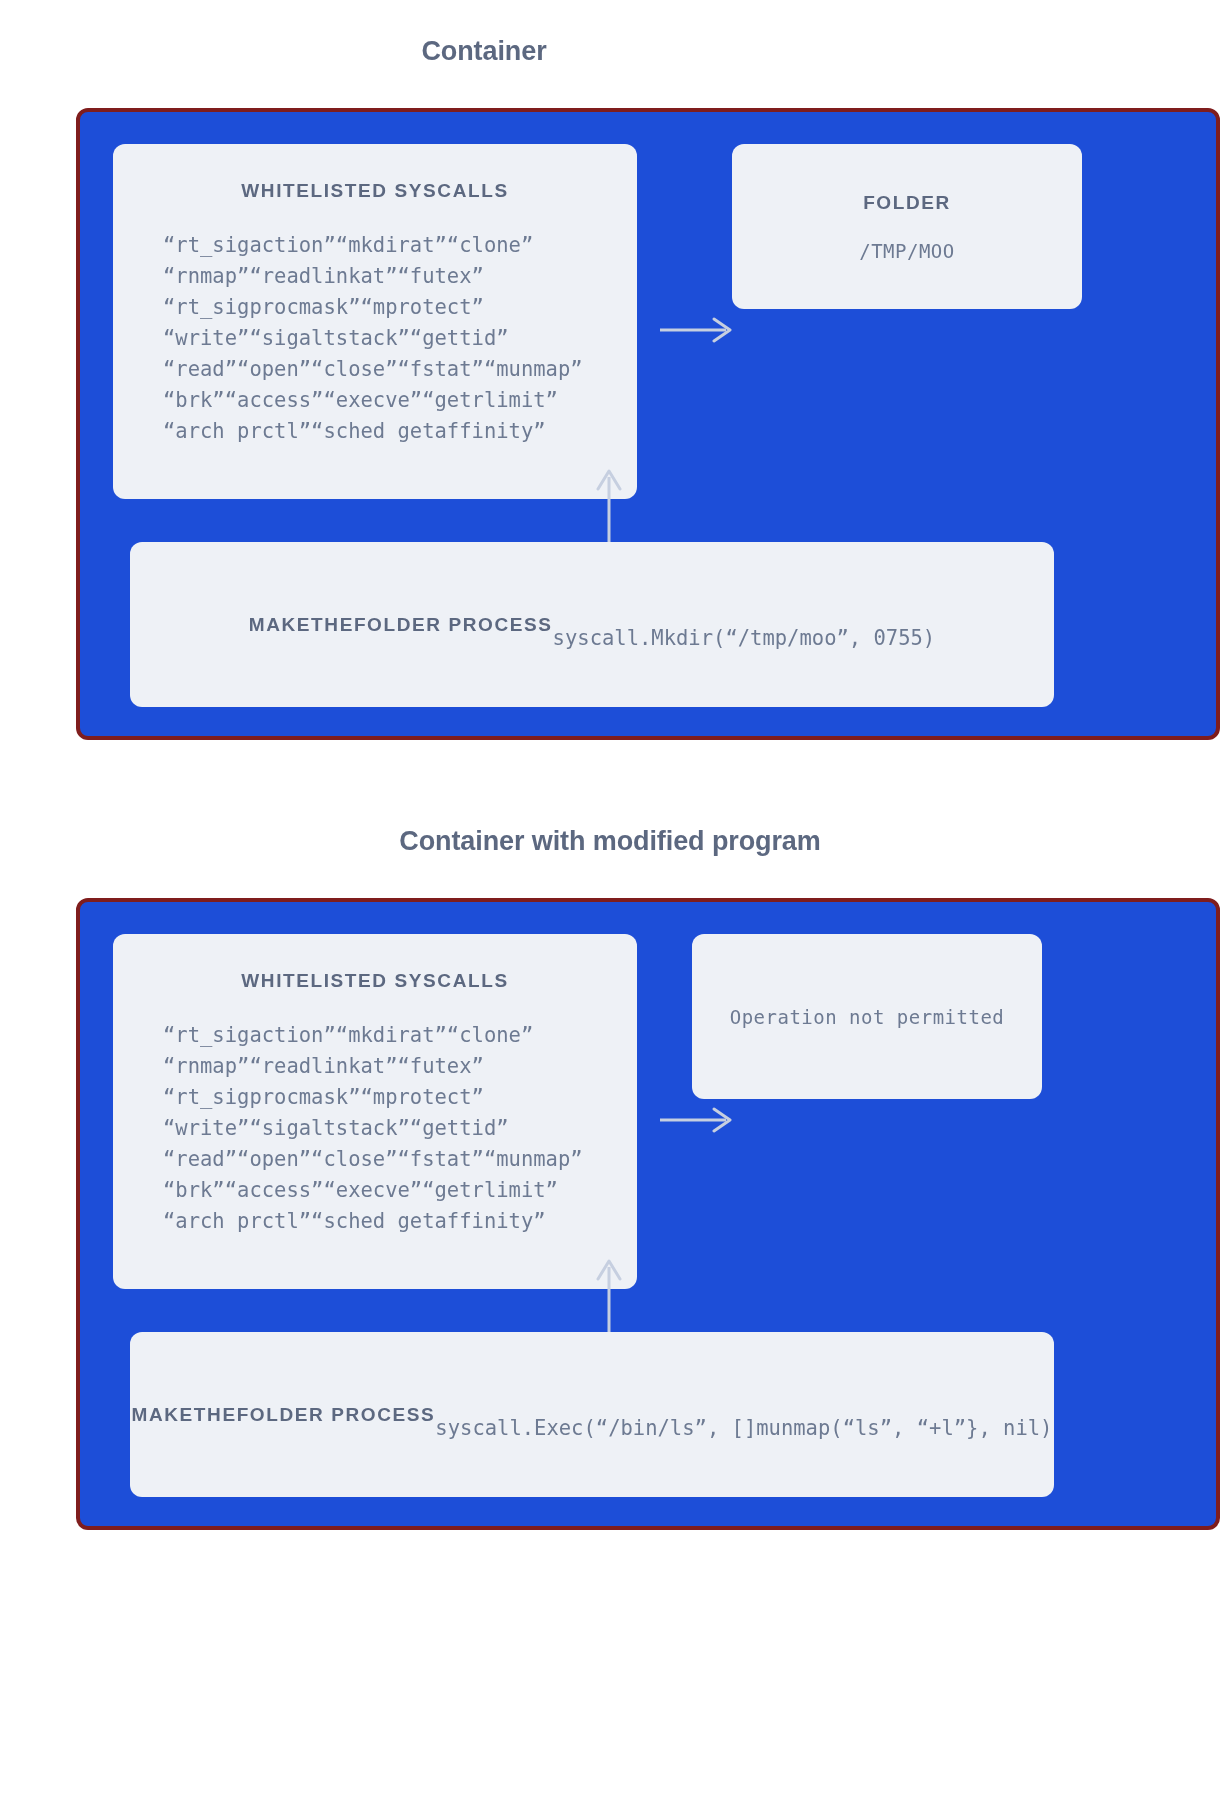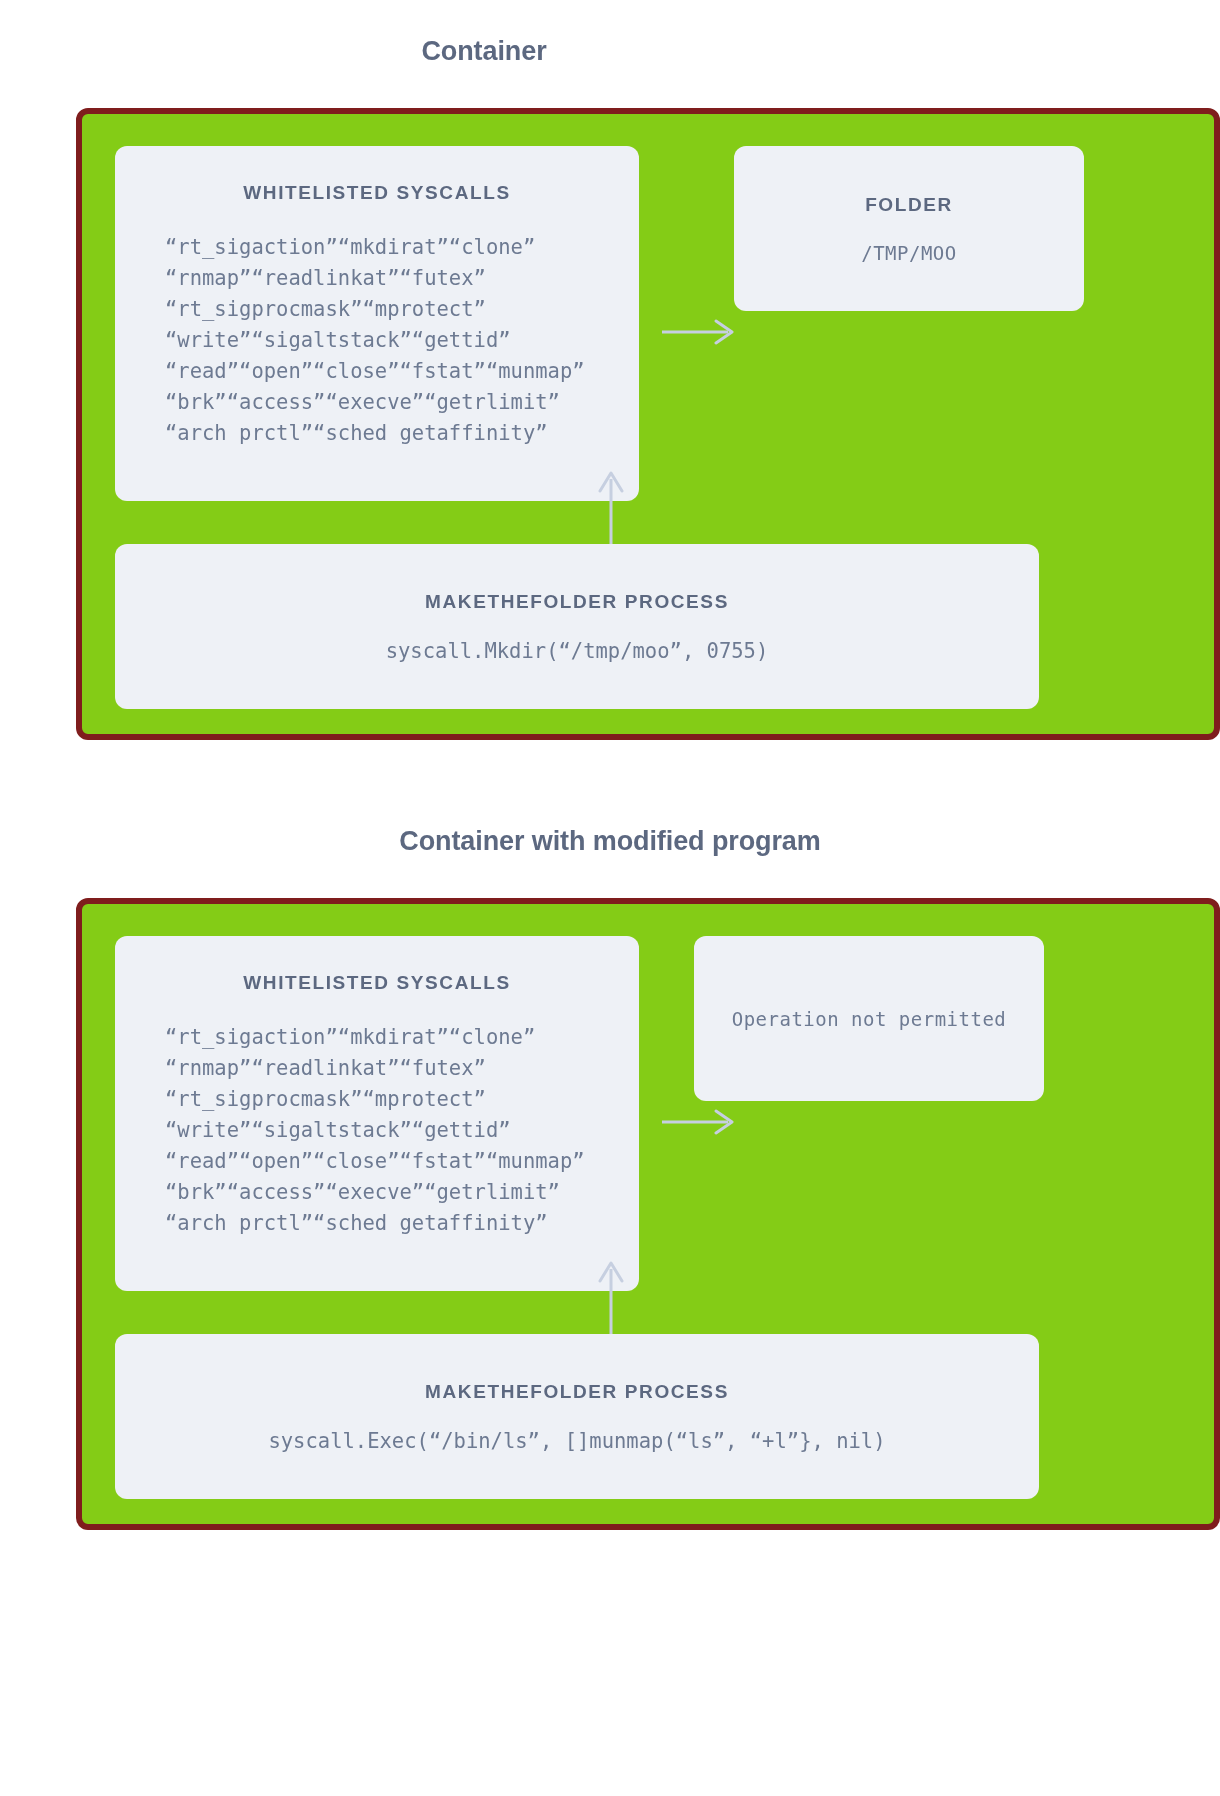--- a/index.html
+++ b/index.html
@@ -29,23 +29,23 @@
     font-size: 27px;
     font-weight: bold;
     color: #5c6880;
     letter-spacing: -0.1px;
   }
 
   
   .container-box {
     position: relative;
     margin: 0 38px;
-    border: 6px solid #7f1d1d;
+    border: 4px solid #7f1d1d;
     border-radius: 12px;
-    background: #84cc16;
+    background: #1d4ed8;
     box-sizing: border-box;
   }
 
   
   .panel {
     background: #eef1f6;
     border-radius: 12px;
     box-sizing: border-box;
   }
 
@@ -90,24 +90,24 @@
   .result-sub {
     font-family: "DejaVu Sans Mono", "Liberation Mono", monospace;
     font-size: 19px;
     color: #6d7a92;
     letter-spacing: 0.5px;
   }
 
   
   .process-panel {
     position: absolute;
-    left: 33px;
+    left: 50px;
     width: 924px;
     display: flex;
-    flex-direction: column;
+    flex-direction: row;
     align-items: center;
     justify-content: center;
   }
   .process-code {
     margin-top: 26px;
     font-family: "DejaVu Sans Mono", "Liberation Mono", monospace;
     font-size: 20.5px;
     color: #6d7a92;
     white-space: pre;
   }

